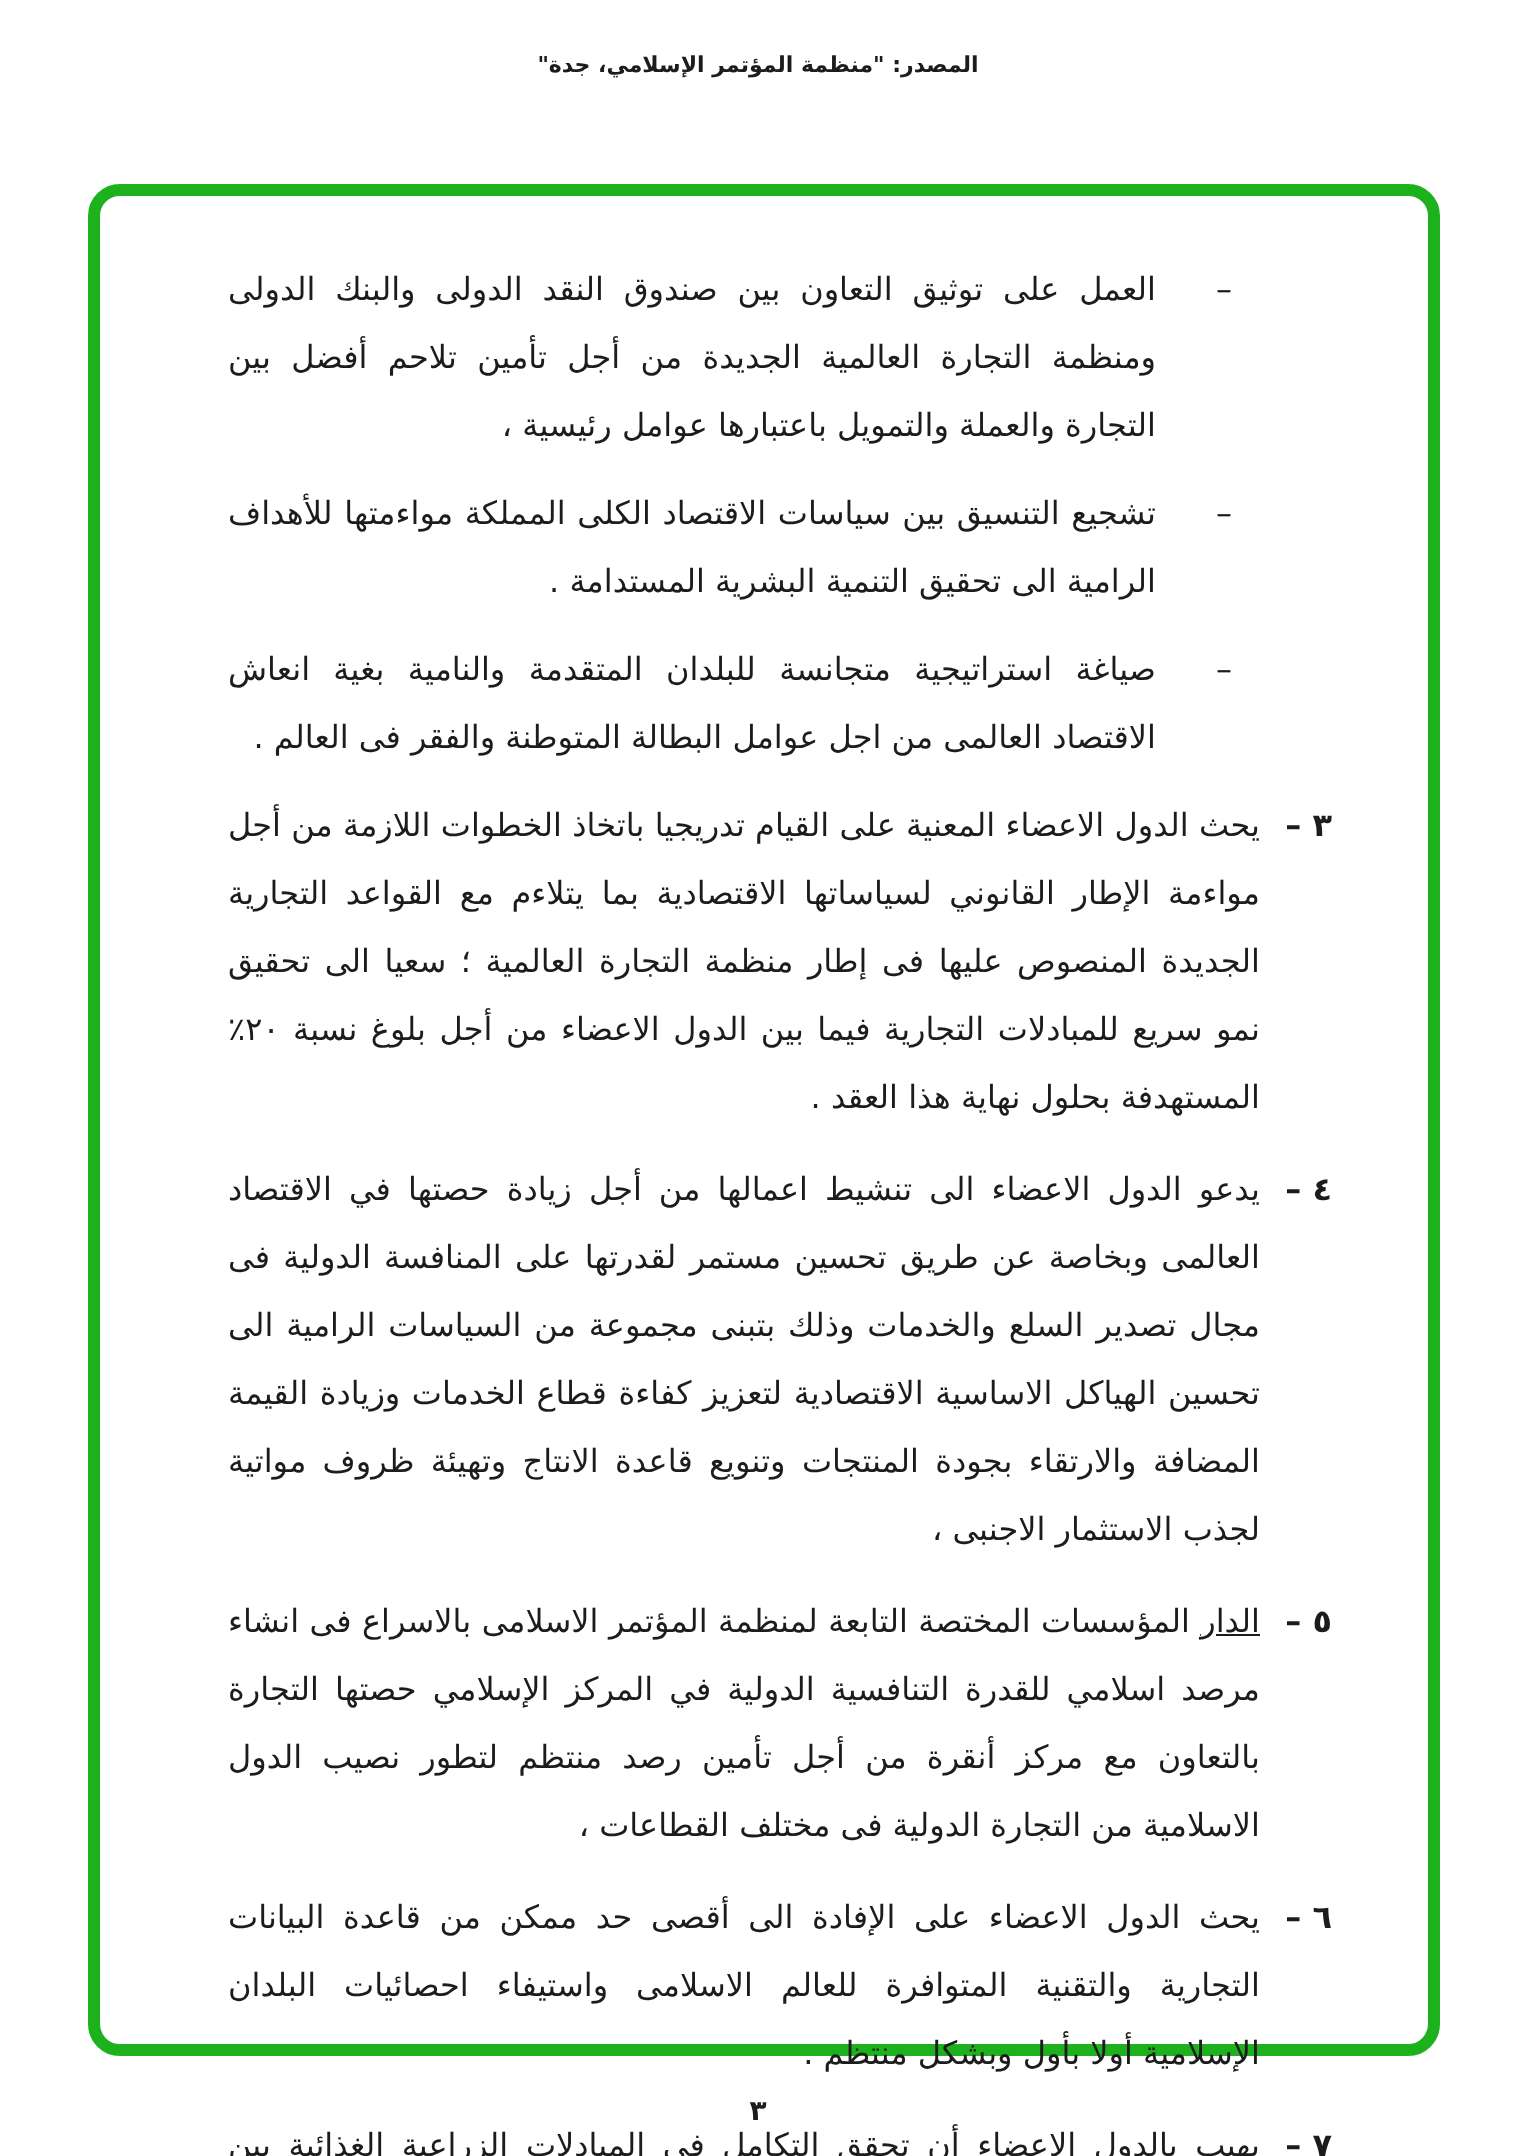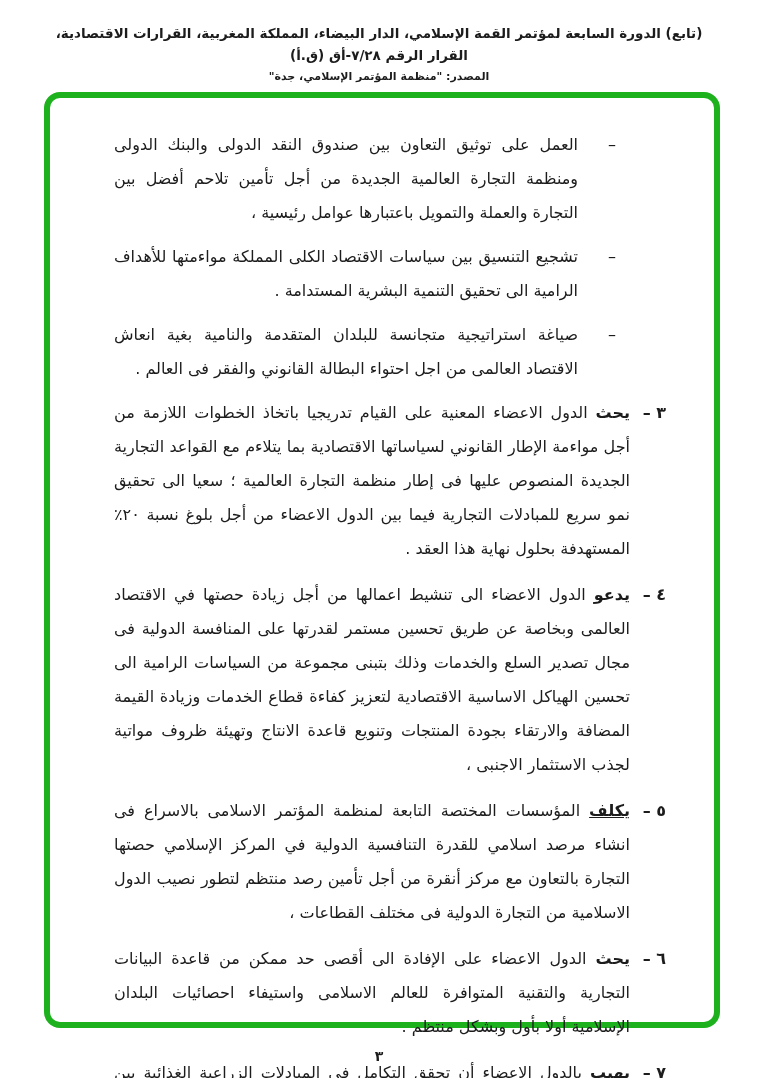--- a/index.html
+++ b/index.html
@@ -34,64 +34,63 @@
   }
   .item{
     display:flex;direction:rtl;margin:0 0 12px 0;
   }
   .item .num{
     width:36px;flex:0 0 36px;text-align:right;font-weight:bold;white-space:nowrap;
   }
   .item .itext{
     flex:1;text-align:justify;text-align-last:right;
   }
-  .verb{font-weight:bold;}
+  .verb{font-weight:normal;}
   .verb.u{text-decoration:underline;}
   .page-number{
     position:absolute;bottom:14px;left:0;width:758px;text-align:center;
     font-weight:bold;font-size:14px;
   }
 </style>
 </head>
 <body>
 
 <div class="header">
-  <div class="header-line1">(تابع) الدورة السابعة لمؤتمر القمة الإسلامي، الدار البيضاء، المملكة المغربية، القرارات الاقتصادية، القرار الرقم ٧/٢٨-أق (ق.أ)</div>
   <div class="header-line2">المصدر:  "منظمة المؤتمر الإسلامي، جدة"</div>
 </div>
 
 <div class="green-box">
   <div class="content">
 
     <div class="bullet">
       <span class="dash">–</span>
       <span class="btext">العمل على توثيق التعاون بين صندوق النقد الدولى والبنك الدولى ومنظمة التجارة العالمية الجديدة من أجل تأمين تلاحم أفضل بين التجارة والعملة والتمويل باعتبارها عوامل رئيسية ،</span>
     </div>
     <div class="bullet">
       <span class="dash">–</span>
       <span class="btext">تشجيع التنسيق بين سياسات الاقتصاد الكلى المملكة مواءمتها للأهداف الرامية الى تحقيق التنمية البشرية المستدامة .</span>
     </div>
     <div class="bullet">
       <span class="dash">–</span>
-      <span class="btext">صياغة استراتيجية متجانسة للبلدان المتقدمة والنامية بغية انعاش الاقتصاد العالمى من اجل احتواء البطالة القانوني والفقر فى العالم .</span>
+      <span class="btext">صياغة استراتيجية متجانسة للبلدان المتقدمة والنامية بغية انعاش الاقتصاد العالمى من اجل عوامل البطالة المتوطنة والفقر فى العالم .</span>
     </div>
 
     <div class="item">
       <span class="num">٣ –</span>
       <span class="itext"><span class="verb">يحث</span> <span>الدول الاعضاء المعنية على القيام تدريجيا باتخاذ الخطوات اللازمة من أجل مواءمة الإطار القانوني لسياساتها الاقتصادية بما يتلاءم مع القواعد التجارية الجديدة المنصوص عليها فى إطار منظمة التجارة العالمية ؛ سعيا الى تحقيق نمو سريع للمبادلات التجارية فيما بين الدول الاعضاء من أجل بلوغ نسبة ٢٠٪ المستهدفة بحلول نهاية هذا العقد .</span></span>
     </div>
 
     <div class="item">
       <span class="num">٤ –</span>
       <span class="itext"><span class="verb">يدعو</span> <span>الدول الاعضاء الى تنشيط اعمالها من أجل زيادة حصتها في الاقتصاد العالمى وبخاصة عن طريق تحسين مستمر لقدرتها على المنافسة الدولية فى مجال تصدير السلع والخدمات وذلك بتبنى مجموعة من السياسات الرامية الى تحسين الهياكل الاساسية الاقتصادية لتعزيز كفاءة قطاع الخدمات وزيادة القيمة المضافة والارتقاء بجودة المنتجات وتنويع قاعدة الانتاج وتهيئة ظروف مواتية لجذب الاستثمار الاجنبى ،</span></span>
     </div>
 
     <div class="item">
       <span class="num">٥ –</span>
-      <span class="itext"><span class="verb u">يكلف</span> <span>المؤسسات المختصة التابعة لمنظمة المؤتمر الاسلامى بالاسراع فى انشاء مرصد اسلامي للقدرة التنافسية الدولية في المركز الإسلامي حصتها التجارة بالتعاون مع مركز أنقرة من أجل تأمين رصد منتظم لتطور نصيب الدول الاسلامية من التجارة الدولية فى مختلف القطاعات ،</span></span>
+      <span class="itext"><span class="verb u">الدار</span> <span>المؤسسات المختصة التابعة لمنظمة المؤتمر الاسلامى بالاسراع فى انشاء مرصد اسلامي للقدرة التنافسية الدولية في المركز الإسلامي حصتها التجارة بالتعاون مع مركز أنقرة من أجل تأمين رصد منتظم لتطور نصيب الدول الاسلامية من التجارة الدولية فى مختلف القطاعات ،</span></span>
     </div>
 
     <div class="item">
       <span class="num">٦ –</span>
       <span class="itext"><span class="verb">يحث</span> <span>الدول الاعضاء على الإفادة الى أقصى حد ممكن من قاعدة البيانات التجارية والتقنية المتوافرة للعالم الاسلامى واستيفاء احصائيات البلدان الإسلامية أولا بأول وبشكل منتظم .</span></span>
     </div>
 
     <div class="item">
       <span class="num">٧ –</span>
       <span class="itext"><span class="verb">يهيب</span> <span>بالدول الاعضاء أن تحقق التكامل فى المبادلات الزراعية الغذائية بين البلدان الاسلامية في إطار بلوغ اكتفاء ذاتي إسلامي .</span></span>

